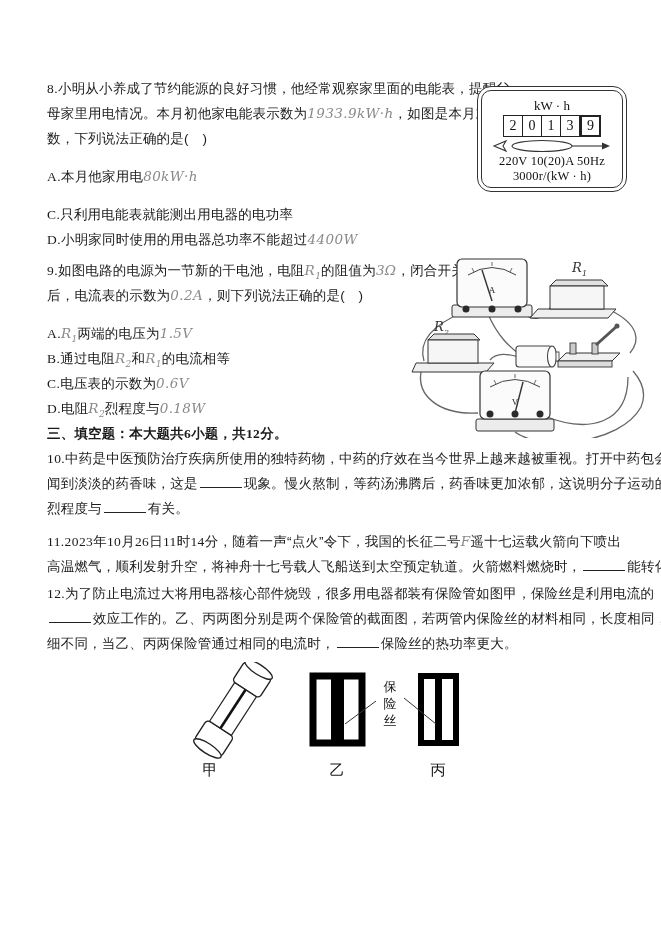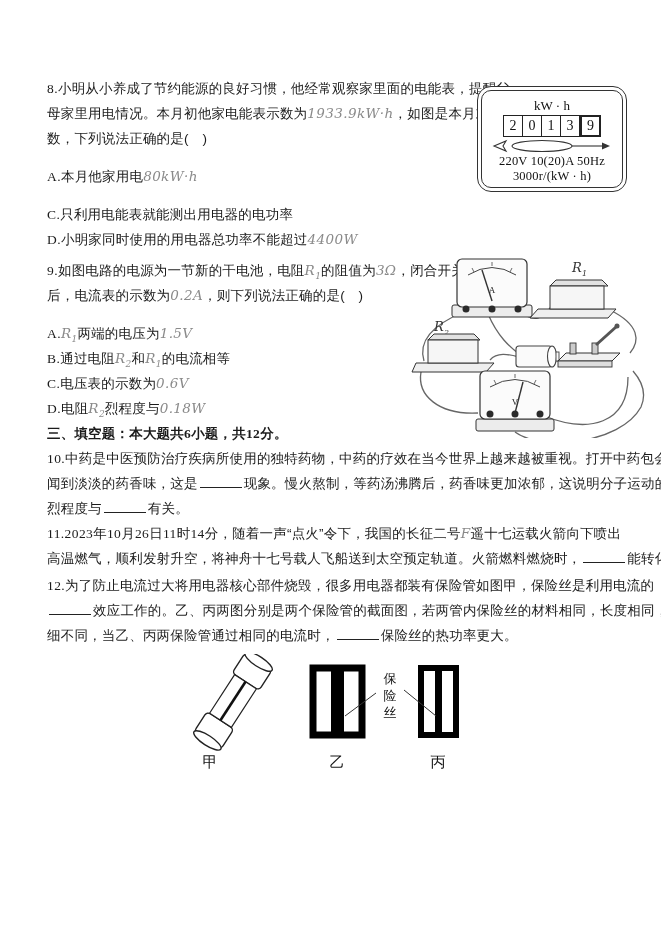--- a/index.html
+++ b/index.html
@@ -19,21 +19,21 @@
   .seg.num{font-family:"Liberation Serif",serif;letter-spacing:.4px;}
   .seg.math{font-family:"DejaVu Serif",serif;font-style:italic;color:#8a8a8a;letter-spacing:.4px;}
   .seg.sub{font-family:"DejaVu Serif",serif;font-style:italic;color:#8a8a8a;font-size:9px;vertical-align:-4px;}
   .blank{display:inline-block;width:42px;height:14px;border-bottom:1.4px solid #222;margin:0 2px;}
   .question{position:relative;}
   .opts{margin-top:13px;}
   #q8-opts .tline:nth-child(2){margin-top:13px;}
   #q9{margin-top:6px;}
   #sec3{}
   #sec3 .seg{font-weight:bold;}
-  #q11{}
+  #q11{margin-top:8px;}
   #q12{margin-top:2px;}
   #figures-row{margin-top:6px;position:relative;height:120px;}
   
   .meter{
     position:absolute;top:10px;right:-2px;width:150px;height:106px;
     border:1.3px solid #333;border-radius:14px;padding:3px;box-sizing:border-box;
     background:#fff;
   }
   .meter-inner{
     border:1.2px solid #333;border-radius:10px;height:100%;box-sizing:border-box;

